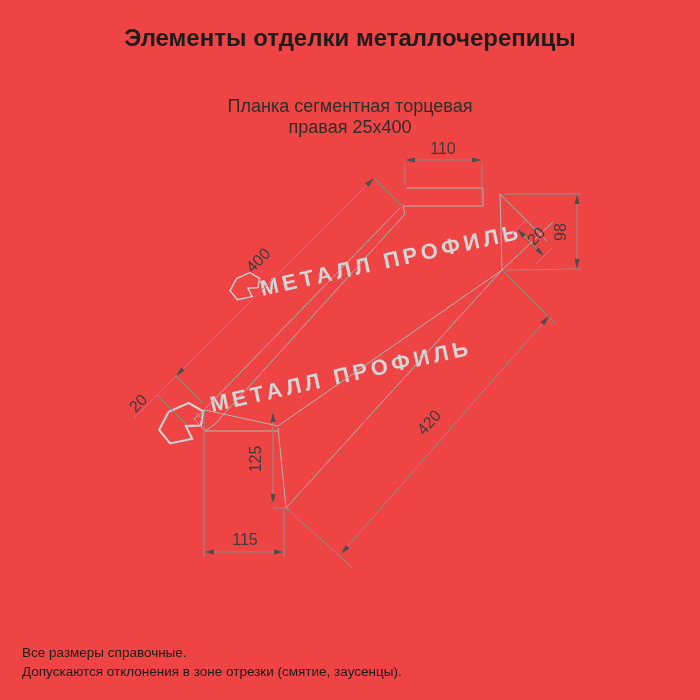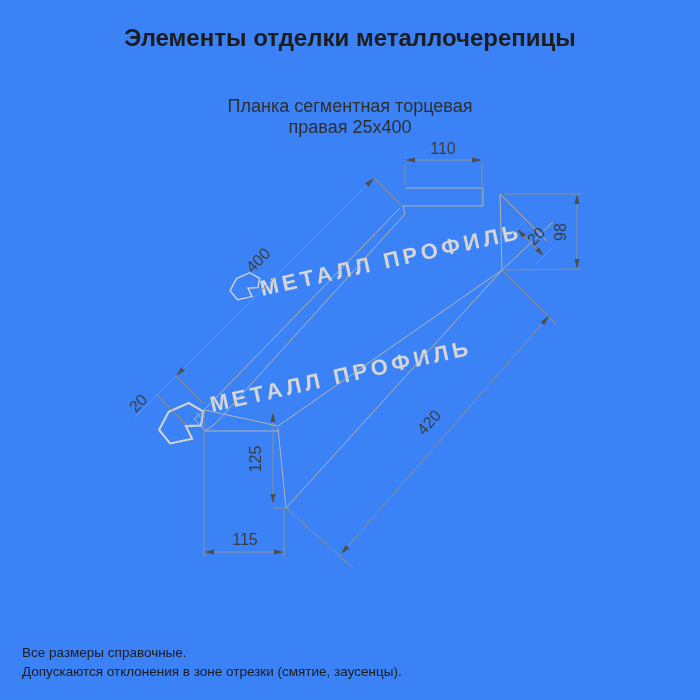--- a/index.html
+++ b/index.html
@@ -1,16 +1,16 @@
 <!DOCTYPE html>
 <html><head>
 <meta charset="utf-8">
 <style>
   html,body{margin:0;padding:0;background:#ffffff;}
-  .page{position:relative;width:700px;height:700px;background:#3b82f6;overflow:hidden;
+  .page{position:relative;width:700px;height:700px;background:#ef4444;overflow:hidden;
         font-family:"Liberation Sans", sans-serif;}
   svg{position:absolute;left:0;top:0;}
   .title-text{font-family:"Liberation Sans",sans-serif;font-size:24px;font-weight:bold;fill:#1c1c1c;}
   .subtitle-text{font-family:"Liberation Sans",sans-serif;font-size:18px;fill:#2e2e2e;}
   .note-text{font-family:"Liberation Sans",sans-serif;font-size:13.5px;fill:#1c1c1c;}
   .dim-text{font-family:"Liberation Sans",sans-serif;font-size:16px;fill:#3d3d3d;}
   .wm-text{font-family:"Liberation Sans",sans-serif;font-size:22px;font-weight:bold;
            letter-spacing:4px;fill:#d6d6d6;}
   .part{stroke:#b4b4b4;stroke-width:1;fill:none;}
   .dim{stroke:#8f8f8f;stroke-width:1;fill:none;}

